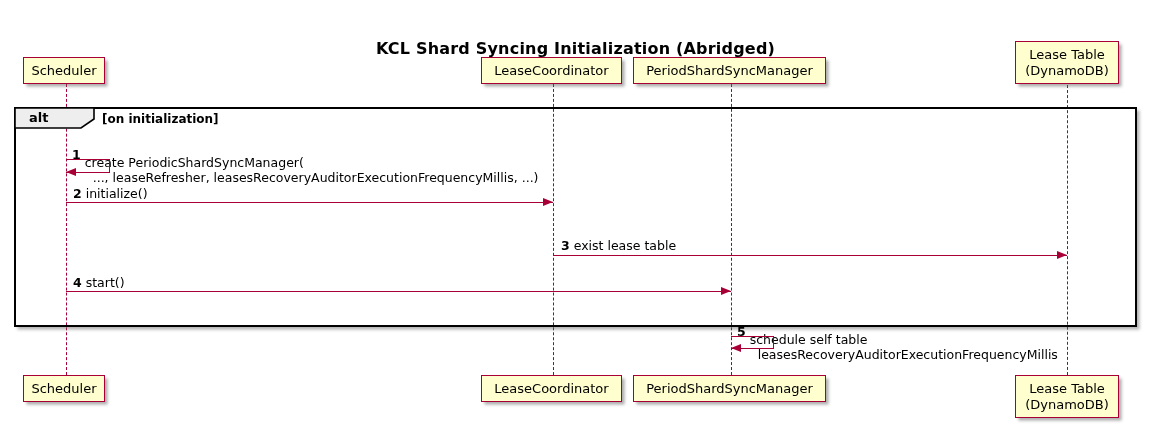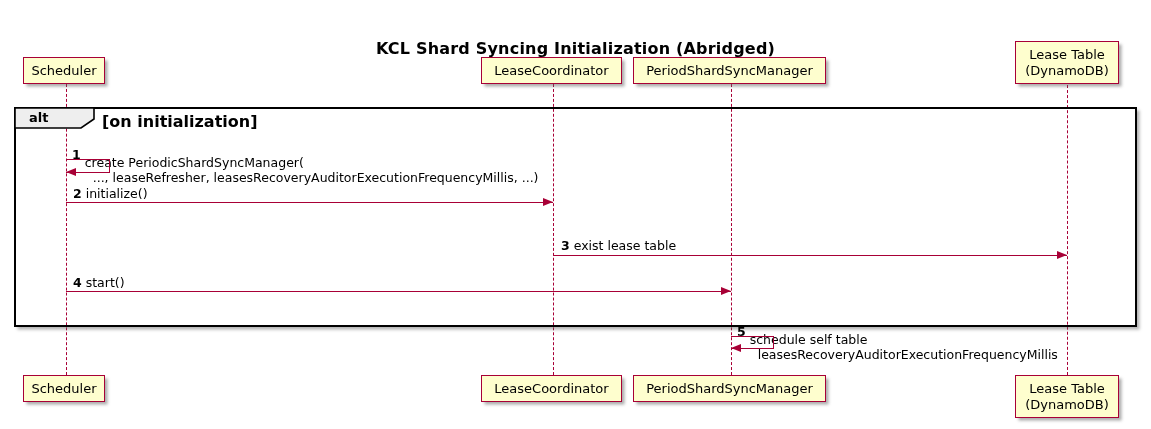--- a/index.html
+++ b/index.html
@@ -58,21 +58,21 @@
   }
   .frame-op {
     position: absolute;
     top: 2px; left: 14px;
     font-weight: bold;
     font-size: 13px;
   }
   .frame-cond {
     position: absolute;
     font-weight: bold;
-    font-size: 16px;
+    font-size: 12px;
     white-space: nowrap;
   }
 
   .msg-text {
     position: absolute;
     font-size: 12.5px;
     line-height: 15px;
     white-space: nowrap;
   }
   .msg-num { font-weight: bold; margin-right: 4px; }

